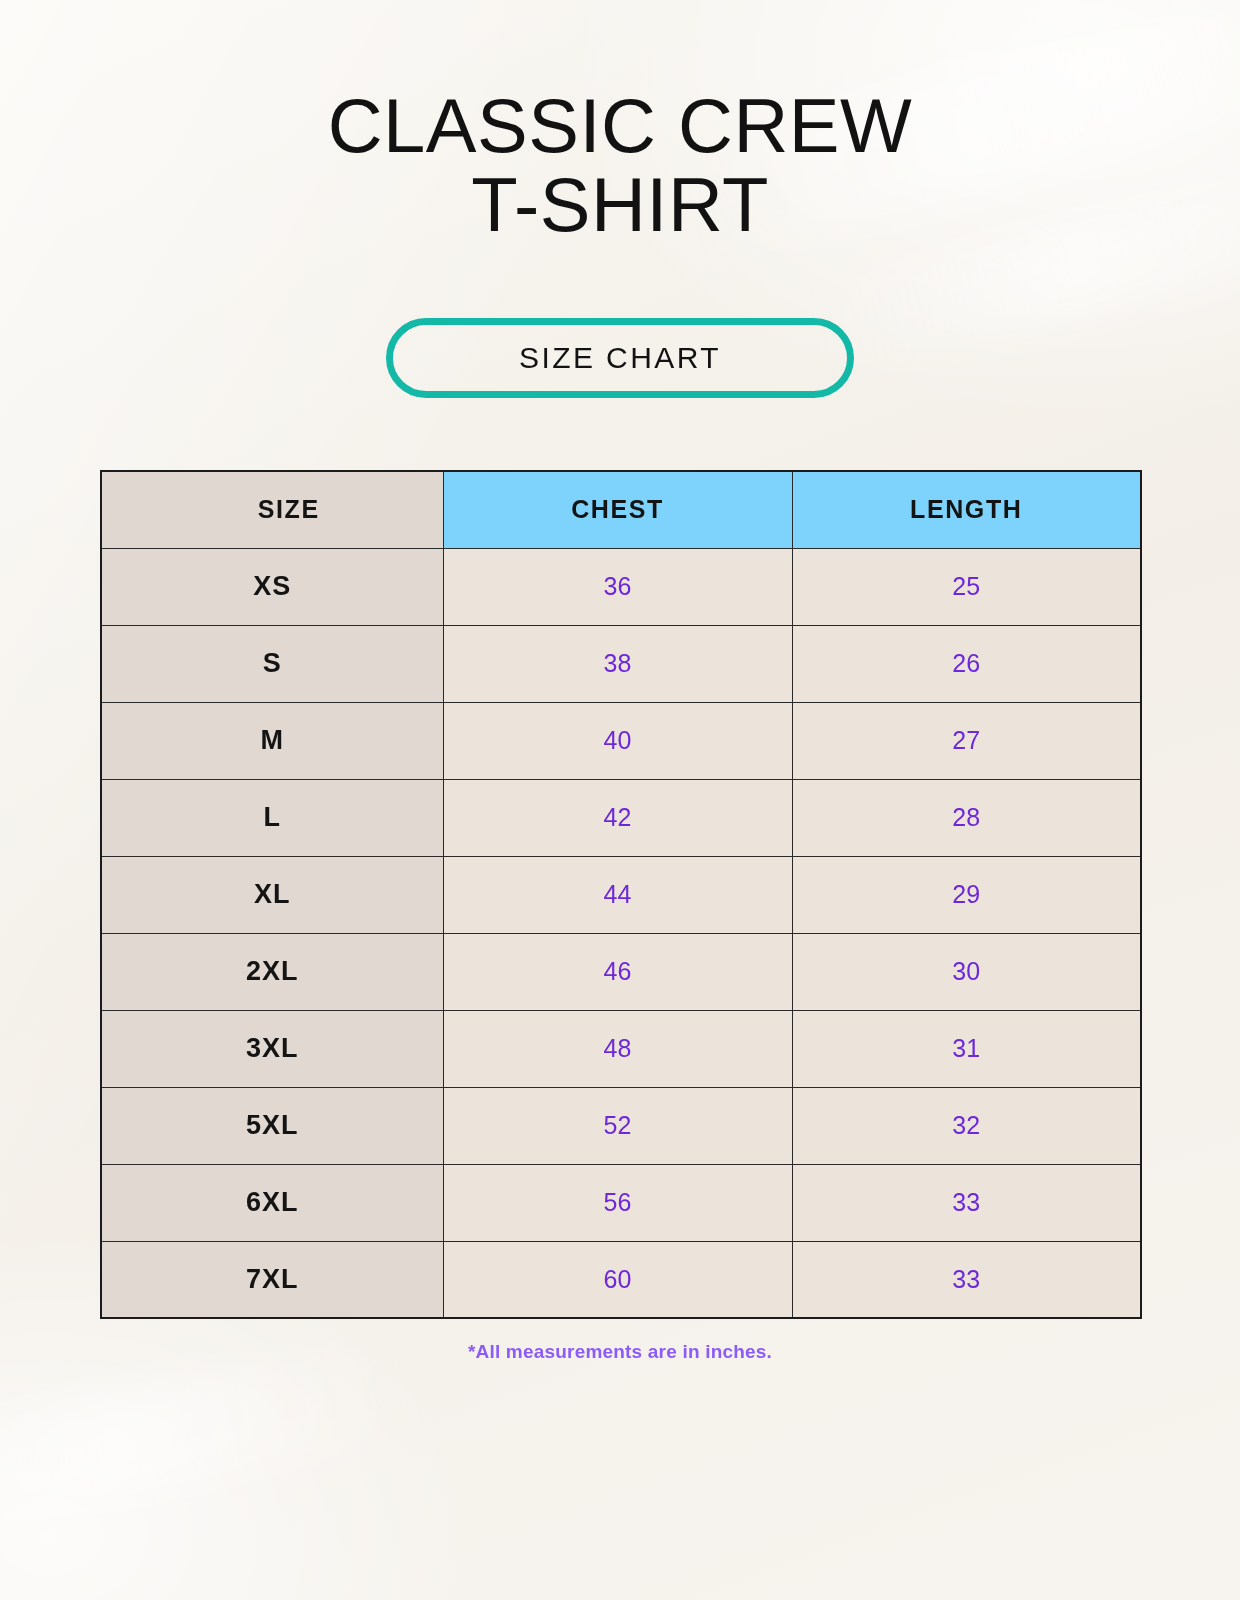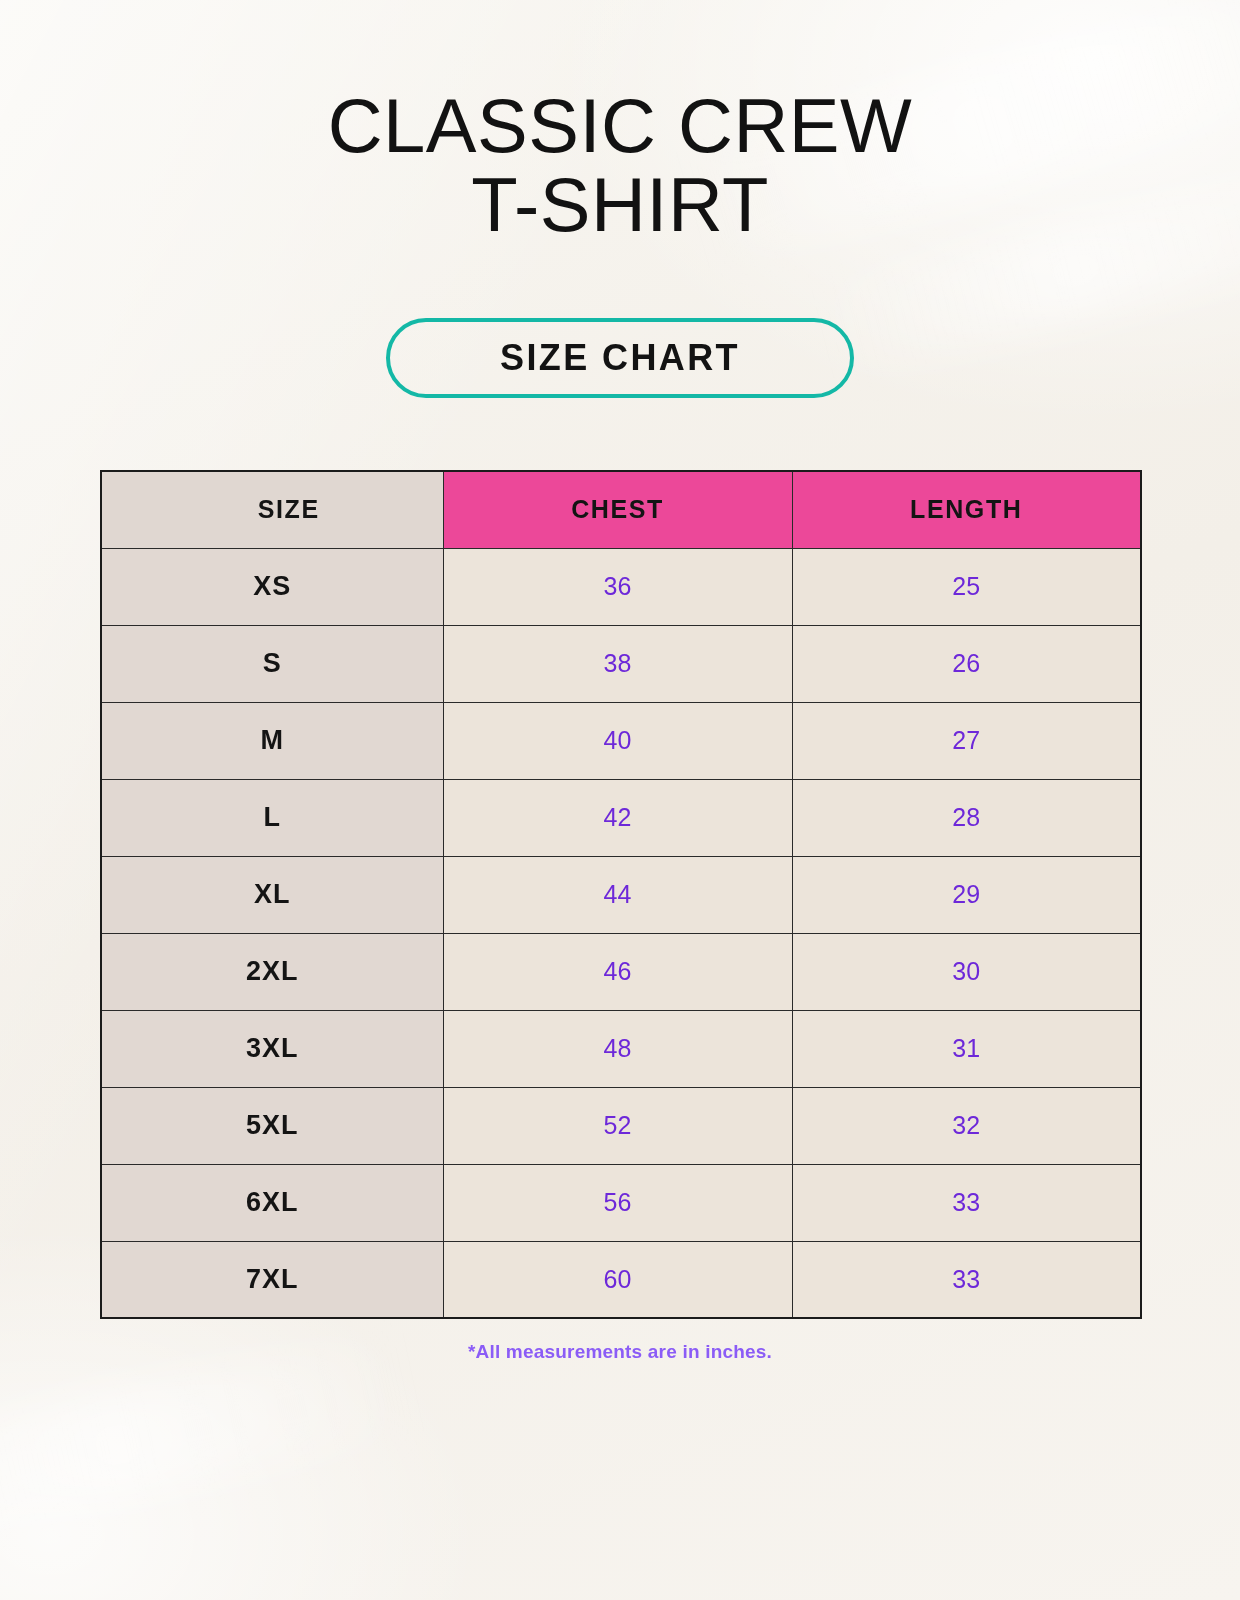--- a/index.html
+++ b/index.html
@@ -58,27 +58,27 @@
   .title .line { display: block; }
 
   .pill-wrap {
     display: flex;
     justify-content: center;
     margin-top: 74px;
   }
   .pill {
     width: 468px;
     height: 80px;
-    border: 4px solid #14b8a6;
+    border: 7px solid #14b8a6;
     border-radius: 40px;
     display: flex;
     align-items: center;
     justify-content: center;
-    font-size: 36px;
-    font-weight: 700;
+    font-size: 30px;
+    font-weight: 400;
     letter-spacing: 2.4px;
     background: transparent;
     color: #131313;
   }
 
   .table-wrap {
     margin-top: 72px;
   }
   table.size-table {
     width: 1040px;
@@ -97,21 +97,21 @@
     text-align: center;
     vertical-align: middle;
   }
 
   thead th {
     font-size: 25px;
     font-weight: 700;
     letter-spacing: 1.6px;
   }
   th.head-size { background: #e0d7d1; padding-left: 34px; }
-  th.head-chest, th.head-length { background: #ec4899; margin-left: 20px; }
+  th.head-chest, th.head-length { background: #7dd3fc; margin-left: 20px; }
 
   tbody td.cell-size {
     background: #e1d8d2;
     font-size: 27px;
     font-weight: 700;
     letter-spacing: 1px;
   }
   tbody td.cell-num {
     background: #ece4da;
     font-size: 25px;

